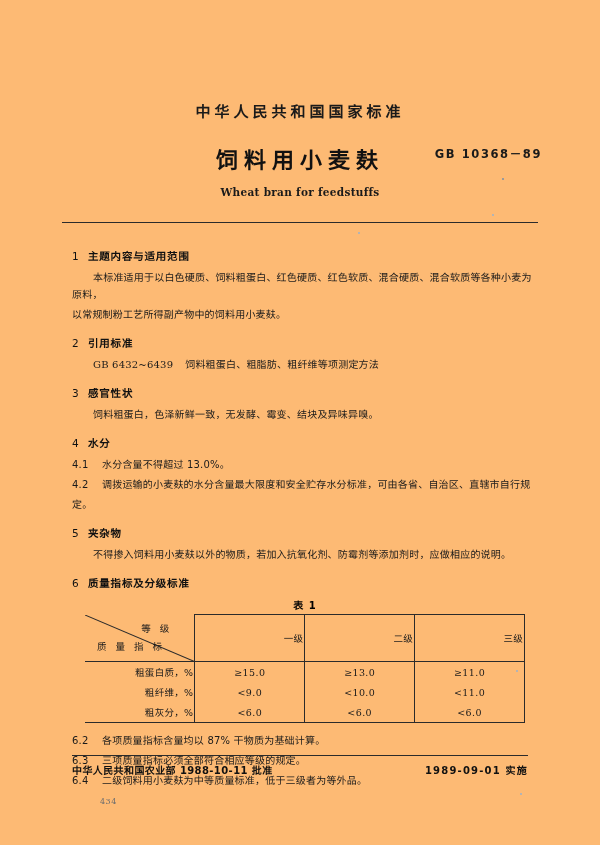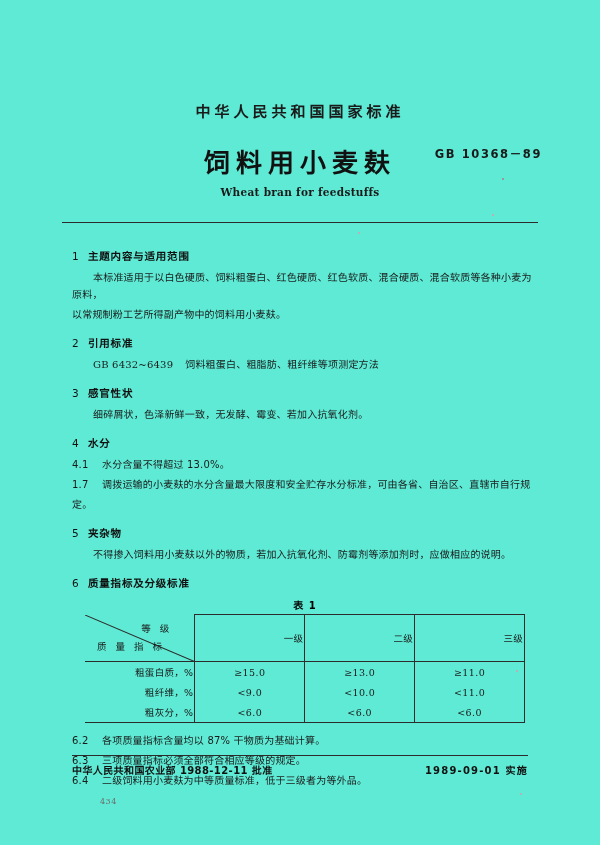--- a/index.html
+++ b/index.html
@@ -15,21 +15,21 @@
     font-family: "DejaVu Sans", "Liberation Sans", sans-serif;
     color: #000000;
     overflow: hidden;
   }
 
   .page {
     position: absolute;
     left: 0; top: 0;
     width: 600px;
     height: 845px;
-    background: #5eead4;
+    background: #fdba74;
   }
 
   
   .masthead {
     position: absolute;
     left: 0;
     top: 100px;
     width: 600px;
     text-align: center;
   }
@@ -45,21 +45,21 @@
     left: 0;
     top: 142px;
     width: 600px;
   }
   .doc-title {
     position: absolute;
     left: 0;
     top: 0;
     width: 600px;
     text-align: center;
-    font-size: 26px;
+    font-size: 22px;
     font-weight: bold;
     letter-spacing: 6px;
     color: #111111;
   }
   .gb-code {
     position: absolute;
     right: 58px;
     top: 3px;
     font-size: 11.5px;
     font-weight: bold;
@@ -317,30 +317,30 @@
     <div class="sec-head">
       <span class="num">2</span><span class="txt">引用标准</span>
     </div>
     <p class="ref-line">
       <span class="code">GB 6432~6439</span><span>饲料粗蛋白、粗脂肪、粗纤维等项测定方法</span>
     </p>
 
     <div class="sec-head">
       <span class="num">3</span><span class="txt">感官性状</span>
     </div>
-    <p class="para">细碎屑状，色泽新鲜一致，无发酵、霉变、若加入抗氧化剂。</p>
+    <p class="para">饲料粗蛋白，色泽新鲜一致，无发酵、霉变、结块及异味异嗅。</p>
 
     <div class="sec-head">
       <span class="num">4</span><span class="txt">水分</span>
     </div>
     <p class="clause">
       <span class="cnum">4.1</span><span>水分含量不得超过 13.0%。</span>
     </p>
     <p class="clause">
-      <span class="cnum">1.7</span><span>调拨运输的小麦麸的水分含量最大限度和安全贮存水分标准，可由各省、自治区、直辖市自行规</span>
+      <span class="cnum">4.2</span><span>调拨运输的小麦麸的水分含量最大限度和安全贮存水分标准，可由各省、自治区、直辖市自行规</span>
     </p>
     <p class="para noind">定。</p>
 
     <div class="sec-head">
       <span class="num">5</span><span class="txt">夹杂物</span>
     </div>
     <p class="para">不得掺入饲料用小麦麸以外的物质，若加入抗氧化剂、防霉剂等添加剂时，应做相应的说明。</p>
 
     <div class="sec-head">
       <span class="num">6</span><span class="txt">质量指标及分级标准</span>
@@ -391,21 +391,21 @@
       <span class="cnum">6.3</span><span>三项质量指标必须全部符合相应等级的规定。</span>
     </p>
     <p class="clause">
       <span class="cnum">6.4</span><span>二级饲料用小麦麸为中等质量标准，低于三级者为等外品。</span>
     </p>
 
   </div>
 
   <div class="rule-bot"></div>
   <div class="footer">
-    <span class="fl">中华人民共和国农业部 1988-12-11 批准</span>
+    <span class="fl">中华人民共和国农业部 1988-10-11 批准</span>
     <span class="fr">1989-09-01 实施</span>
   </div>
   <div class="pagenum">434</div>
 
   <div class="speck" style="left:492px; top:214px;"></div>
   <div class="speck" style="left:516px; top:670px;"></div>
   <div class="speck" style="left:520px; top:793px;"></div>
   <div class="speck" style="left:358px; top:232px;"></div>
 
 </div>

